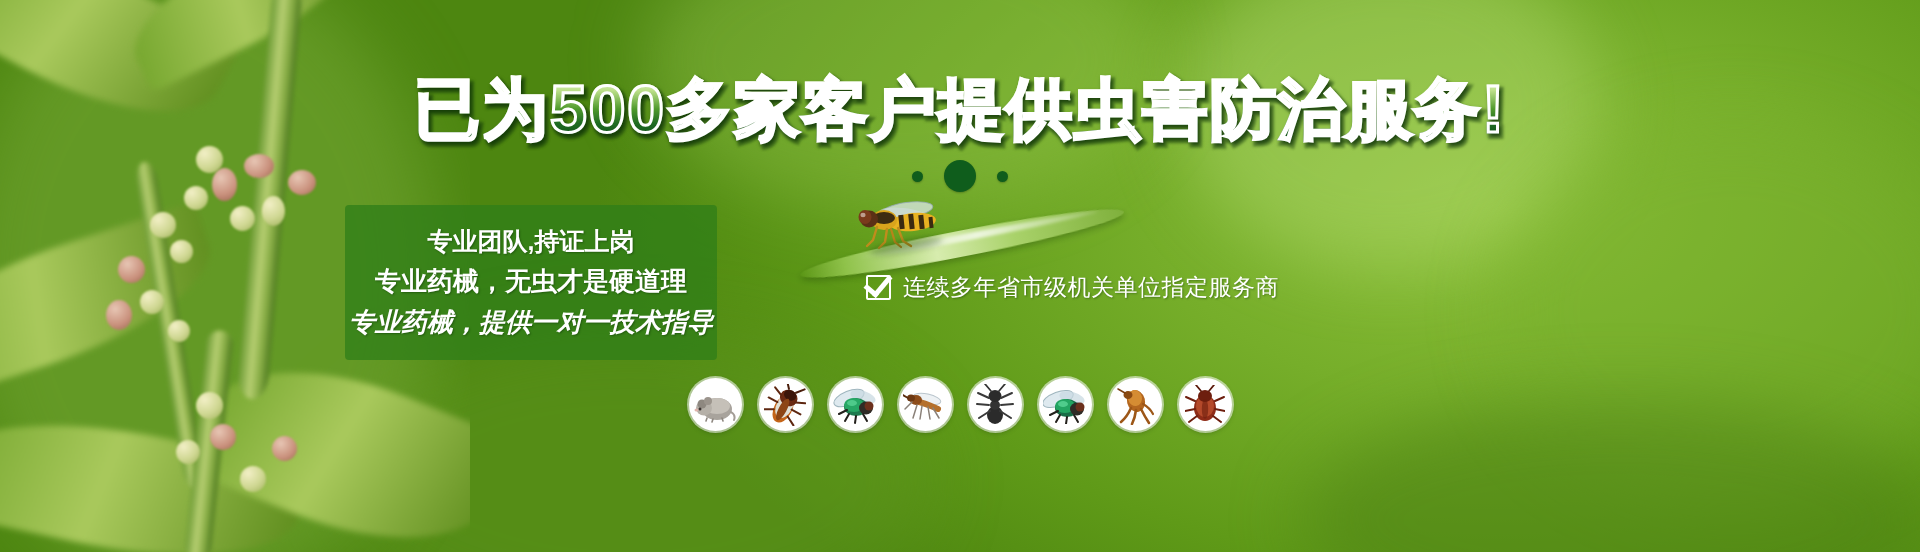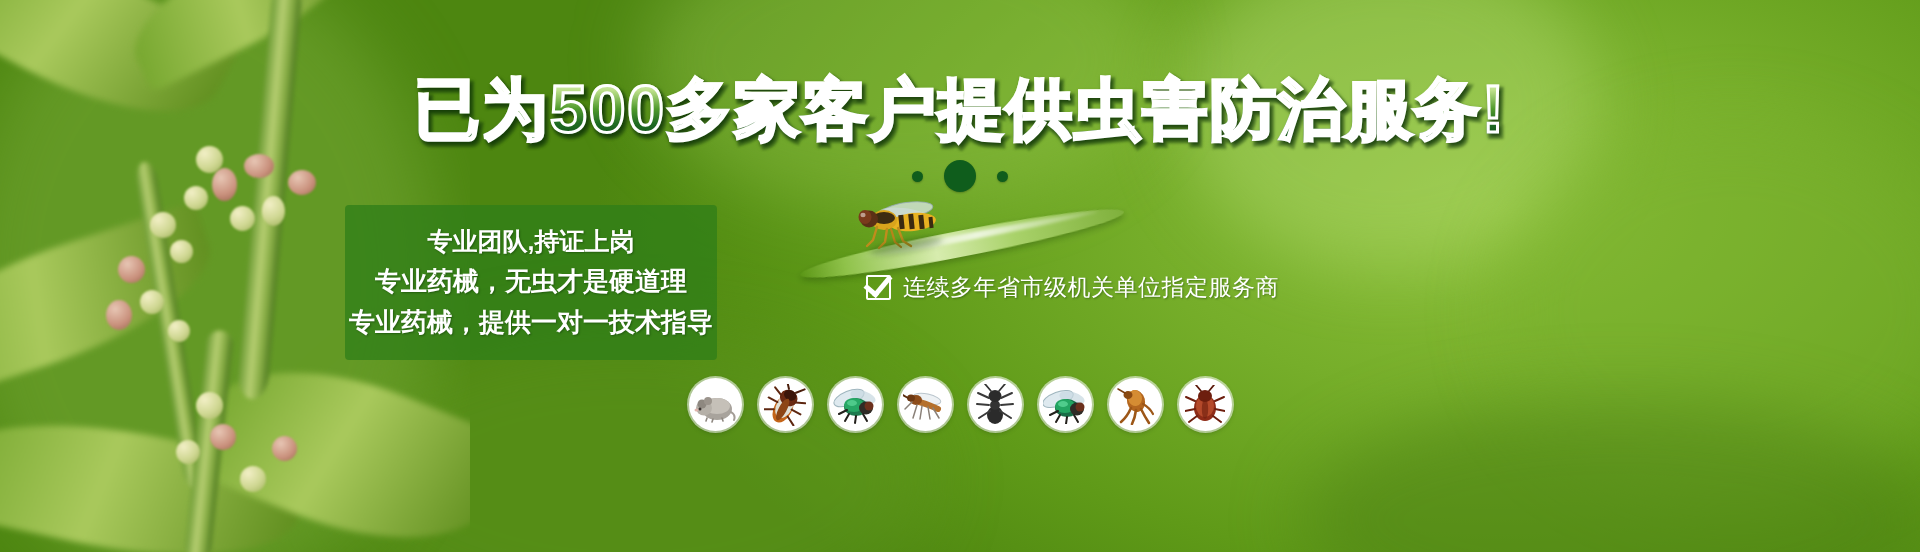--- a/index.html
+++ b/index.html
@@ -107,21 +107,21 @@
     justify-content:center; align-items:center;
     gap:6px;
     overflow:hidden;
   }
   .panel-line {
     color:#ffffff; font-weight:bold; white-space:nowrap;
     text-shadow:1px 1px 2px rgba(10,45,5,.45);
   }
   .panel-line.l1 { font-size:25px; letter-spacing:0px; }
   .panel-line.l2 { font-size:26px; }
-  .panel-line.l3 { font-size:26px; }
+  .panel-line.l3 { font-size:26px;font-style:italic; }
 
   
   .bullets { position:absolute; left:866px; top:272px; display:flex; flex-direction:column; gap:22px; }
   .bullet { display:flex; align-items:center; gap:12px; }
   .check-box {
     position:relative; width:25px; height:25px;
     border:2px solid #ffffff; border-radius:2px; flex:none;
   }
   .check-box::after{
     content:""; position:absolute; left:2px; top:-7px;

